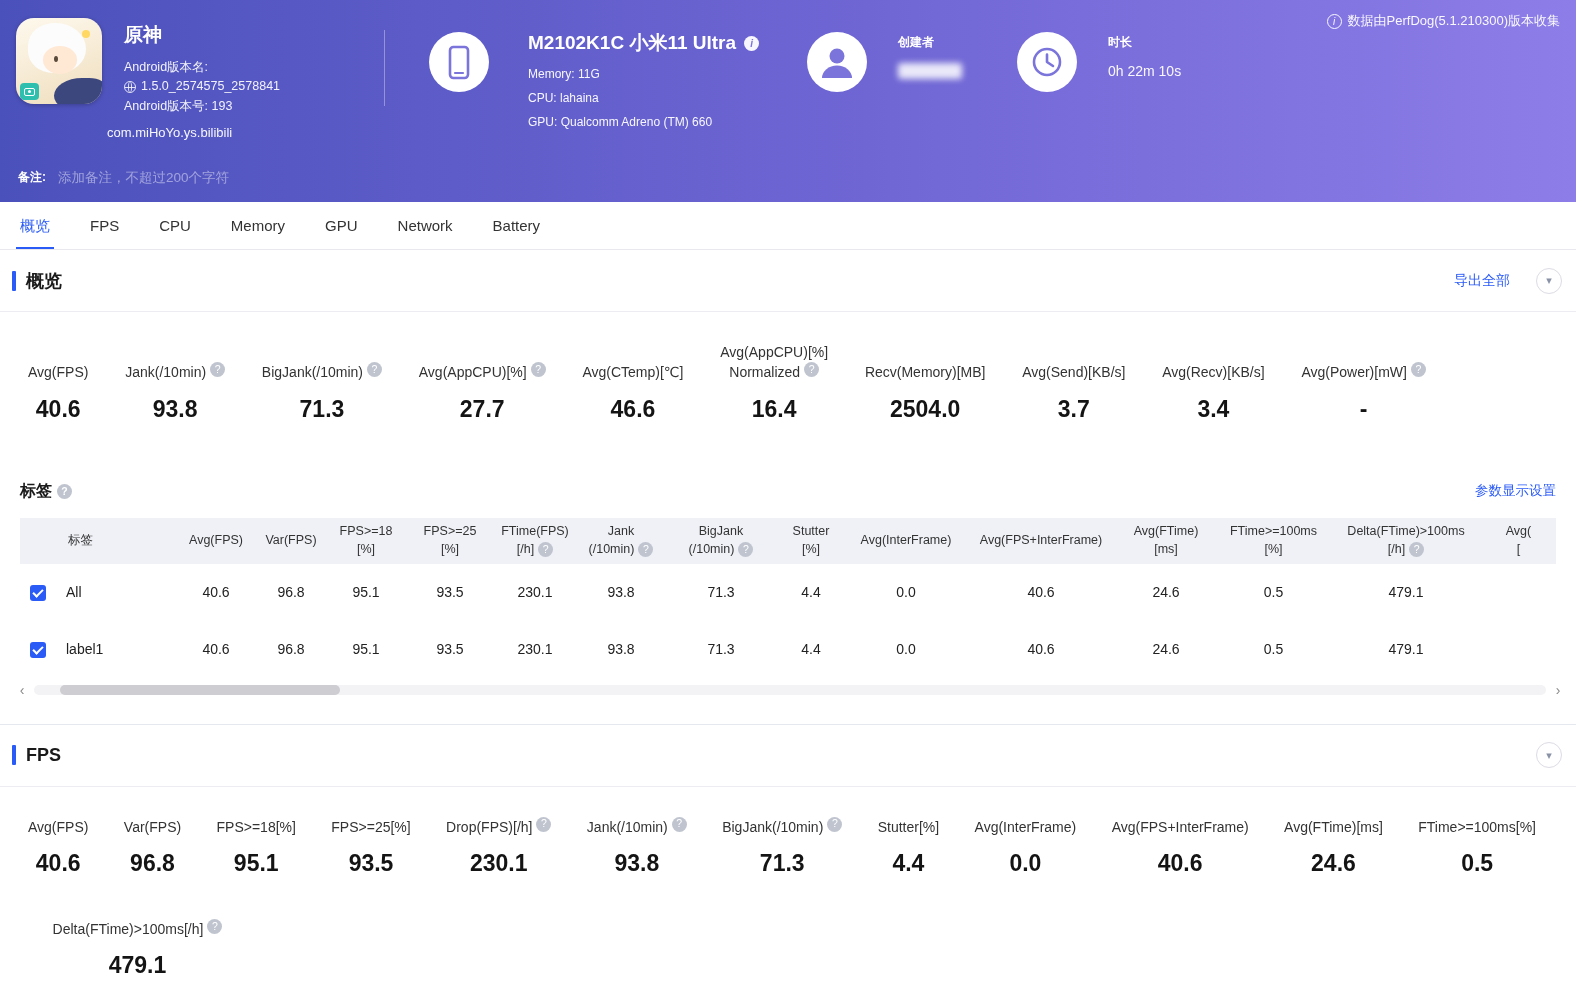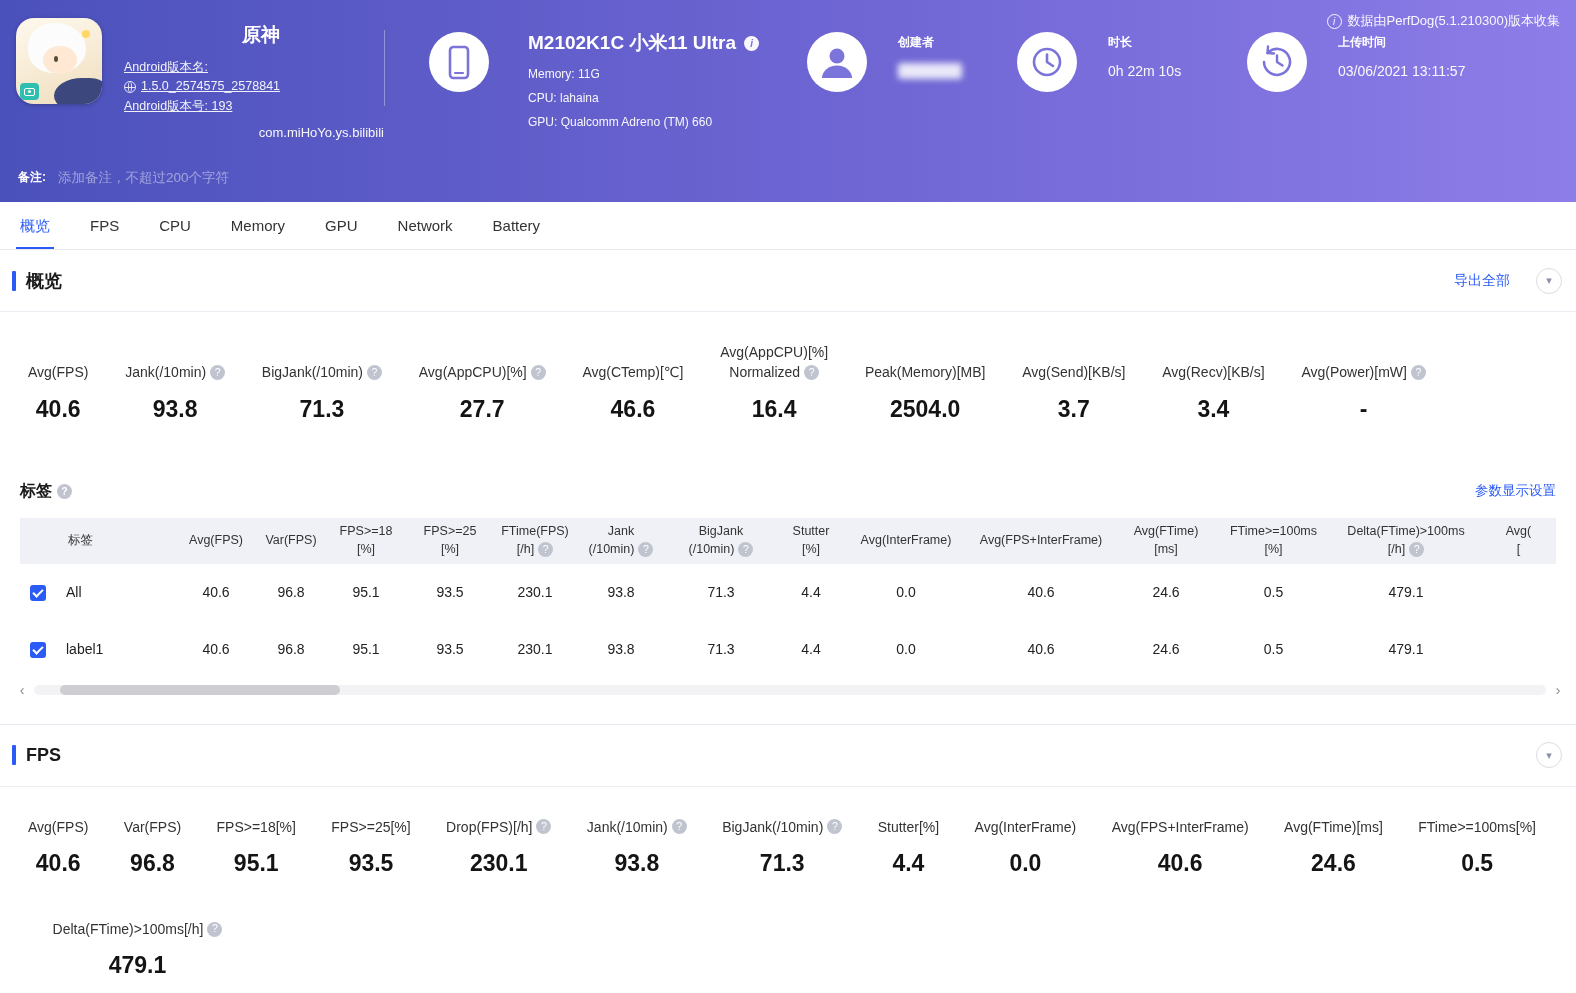--- a/index.html
+++ b/index.html
@@ -10,38 +10,38 @@
     color:#333; font-size:14px;
   }
   
   .hdr {
     position:relative; height:202px; color:#fff;
     background:linear-gradient(90deg,#4b51bb 0%, #6f66d4 55%, #8d7de8 100%);
   }
   .collect { position:absolute; top:12px; right:16px; display:flex; align-items:center; gap:6px; font-size:13px; opacity:.95; }
   .info-ring { width:15px;height:15px;border:1px solid #fff;border-radius:50%;display:inline-flex;align-items:center;justify-content:center;font-size:10px;font-style:italic;flex:none; }
   .hdr-main { display:flex; align-items:flex-start; padding:18px 0 0 16px; height:154px; }
-  .app-block { width:368px; flex:none;text-align:right; }
+  .app-block { width:368px; flex:none; }
   .app-row { display:flex; }
   .app-icon {
     width:86px;height:86px;border-radius:18px;flex:none;position:relative;overflow:hidden;
     background:linear-gradient(160deg,#fef9ee 0%,#f6ead3 55%,#eeddbc 100%);
     box-shadow:0 1px 4px rgba(0,0,0,.25);
   }
   .app-icon .hair { position:absolute; top:5px; left:12px; width:58px; height:50px; background:#fcfcfc; border-radius:52% 60% 55% 50%; }
   .app-icon .face { position:absolute; top:28px; left:27px; width:34px; height:28px; background:#ffe8d4; border-radius:50%; }
   .app-icon .eye  { position:absolute; top:38px; left:38px; width:4px; height:6px; background:#5a4a3a; border-radius:50%; }
   .app-icon .bodyshape { position:absolute; bottom:-8px; right:-6px; width:54px; height:34px; background:#3c477e; border-radius:60% 40% 0 55%; }
   .app-icon .star { position:absolute; top:12px; right:12px; width:8px; height:8px; background:#ffd863; border-radius:50%; }
   .cam-badge { position:absolute; left:4px; bottom:4px; width:19px; height:17px; background:#2fbfae; border-radius:4px; display:flex; align-items:center; justify-content:center; }
   .cam-glyph { width:11px; height:8px; border:1.5px solid #fff; border-radius:2px; position:relative; }
   .cam-glyph::after { content:''; position:absolute; width:3px; height:3px; border-radius:50%; background:#fff; top:1px; left:3px; }
   .app-meta { margin-left:22px; padding-top:4px; }
   .app-name { font-size:19px; font-weight:bold; margin-bottom:10px; }
-  .app-line { font-size:12.5px; opacity:.92; line-height:1.55; display:flex; align-items:center; gap:5px; white-space:nowrap;text-decoration:underline; }
+  .app-line { font-size:12.5px; opacity:.92; line-height:1.55; display:flex; align-items:center; gap:5px; white-space:nowrap; }
   .globe { width:12px;height:12px;border:1px solid rgba(255,255,255,.9);border-radius:50%;position:relative;display:inline-block;flex:none; }
   .globe::after { content:''; position:absolute; left:0; right:0; top:45%; border-top:1px solid rgba(255,255,255,.9); }
   .globe::before { content:''; position:absolute; top:0; bottom:0; left:28%; right:28%; border:1px solid rgba(255,255,255,.9); border-top:none; border-bottom:none; border-radius:50%; }
   .app-package { font-size:13px; margin:9px 0 0 91px; opacity:.95; }
   .v-divider { width:1px; height:76px; background:rgba(255,255,255,.35); margin-top:12px; flex:none; }
   .hdr-block { display:flex; flex:none;gap:13px; }
   .circle-ic { width:60px; height:60px; flex:none; margin-top:14px; }
   .dev-block { width:378px; margin-left:44px; }
   .dev-block .circle-ic { margin-right:26px; }
   .dev-title { font-size:19px; font-weight:bold; display:flex; align-items:center; gap:8px; margin:12px 0 7px; white-space:nowrap; }
@@ -68,21 +68,21 @@
   .sec-title { font-size:18px; font-weight:bold; color:#1a1a1a; }
   .spacer { flex:1; }
   .blue-link { color:#2b5bf7; font-size:14px; cursor:pointer; white-space:nowrap; }
   .sec-head .blue-link { margin-right:26px; }
   .collapse-btn { width:26px; height:26px; border:1px solid #dcdce4; border-radius:50%; background:#fff; color:#8a93a6; font-size:11px; display:flex; align-items:center; justify-content:center; cursor:pointer; flex:none; }
   
   .metrics-row { display:flex; justify-content:space-between; align-items:flex-end; padding:30px 40px 36px 28px; }
   .metrics-row.pad-lg { padding-right:150px; }
   .metric { text-align:center; flex:0 1 auto; }
   .m-label { display:flex; flex-direction:column; justify-content:flex-end; align-items:center; font-size:14px; color:#333; line-height:1.45; min-height:20px; }
-  .m-line { display:flex; align-items:center; justify-content:center; gap:4px; white-space:nowrap; }
+  .m-line { display:flex; align-items:flex-start; justify-content:center; gap:4px; white-space:nowrap; }
   .m-value { font-size:23px; font-weight:bold; color:#141414; margin-top:13px; }
   .help { display:inline-flex; align-items:center; justify-content:center; width:15px; height:15px; border-radius:50%; background:#bfc4cf; color:#fff; font-size:10.5px; cursor:pointer; flex:none; }
   
   .labels-head { display:flex; align-items:center; padding:22px 16px 14px 20px; }
   .labels-title { font-size:16px; font-weight:bold; color:#1a1a1a; display:flex; align-items:center; gap:5px; }
   .labels-head .blue-link { font-size:13.5px; margin-right:4px; }
   table.labels-table { margin:2px 20px 0 20px; border-collapse:collapse; table-layout:fixed; width:1536px; }
   .labels-table thead th { background:#eff1f6; height:46px; font-weight:normal; font-size:12.5px; color:#333; vertical-align:middle; padding:0 2px; }
   .th-in { display:flex; flex-direction:column; align-items:center; justify-content:center; gap:2px; line-height:1.25; }
   .labels-table thead th:nth-child(2) .th-in { align-items:flex-start; padding-left:10px; }
@@ -181,34 +181,20 @@
             <circle cx="30" cy="30" r="13" fill="none" stroke="#7b74da" stroke-width="2.6"></circle>
             <path d="M30 22.5 V30 L36 34" fill="none" stroke="#7b74da" stroke-width="2.6" stroke-linecap="round" stroke-linejoin="round"></path>
           </svg>
         </div>
         <div>
           <div class="blk-label">时长</div>
           <div class="blk-value">0h 22m 10s</div>
         </div>
       </div>
 
-      <div class="hdr-block upl-block">
-        <div class="circle-ic">
-          <svg width="60" height="60" viewBox="0 0 60 60">
-            <circle cx="30" cy="30" r="30" fill="#ffffff"></circle>
-            <path d="M20.5 21 A13 13 0 1 1 17 30" fill="none" stroke="#7b74da" stroke-width="2.6" stroke-linecap="round"></path>
-            <path d="M21 14.5 L20.5 21 L27 21.5" fill="none" stroke="#7b74da" stroke-width="2.4" stroke-linecap="round" stroke-linejoin="round"></path>
-            <path d="M30 23.5 V30 L35.5 33.5" fill="none" stroke="#7b74da" stroke-width="2.4" stroke-linecap="round" stroke-linejoin="round"></path>
-          </svg>
-        </div>
-        <div>
-          <div class="blk-label">上传时间</div>
-          <div class="blk-value">03/06/2021 13:11:57</div>
-        </div>
-      </div>
     </div>
 
     <div class="note-row">
       <span class="note-label">备注:</span>
       <input class="note-input" type="text" placeholder="添加备注，不超过200个字符" style="">
     </div>
   </header>
 
   <nav class="tabbar">
       <div class="tab active">概览</div>
@@ -281,21 +267,21 @@
             <div class="m-line">
               <span>Normalized</span>
               <span class="help">?</span>
             </div>
           </div>
           <div class="m-value">16.4</div>
         </div>
         <div class="metric">
           <div class="m-label">
             <div class="m-line">
-              <span>Peak(Memory)[MB]</span>
+              <span>Recv(Memory)[MB]</span>
             </div>
           </div>
           <div class="m-value">2504.0</div>
         </div>
         <div class="metric">
           <div class="m-label">
             <div class="m-line">
               <span>Avg(Send)[KB/s]</span>
             </div>
           </div>

